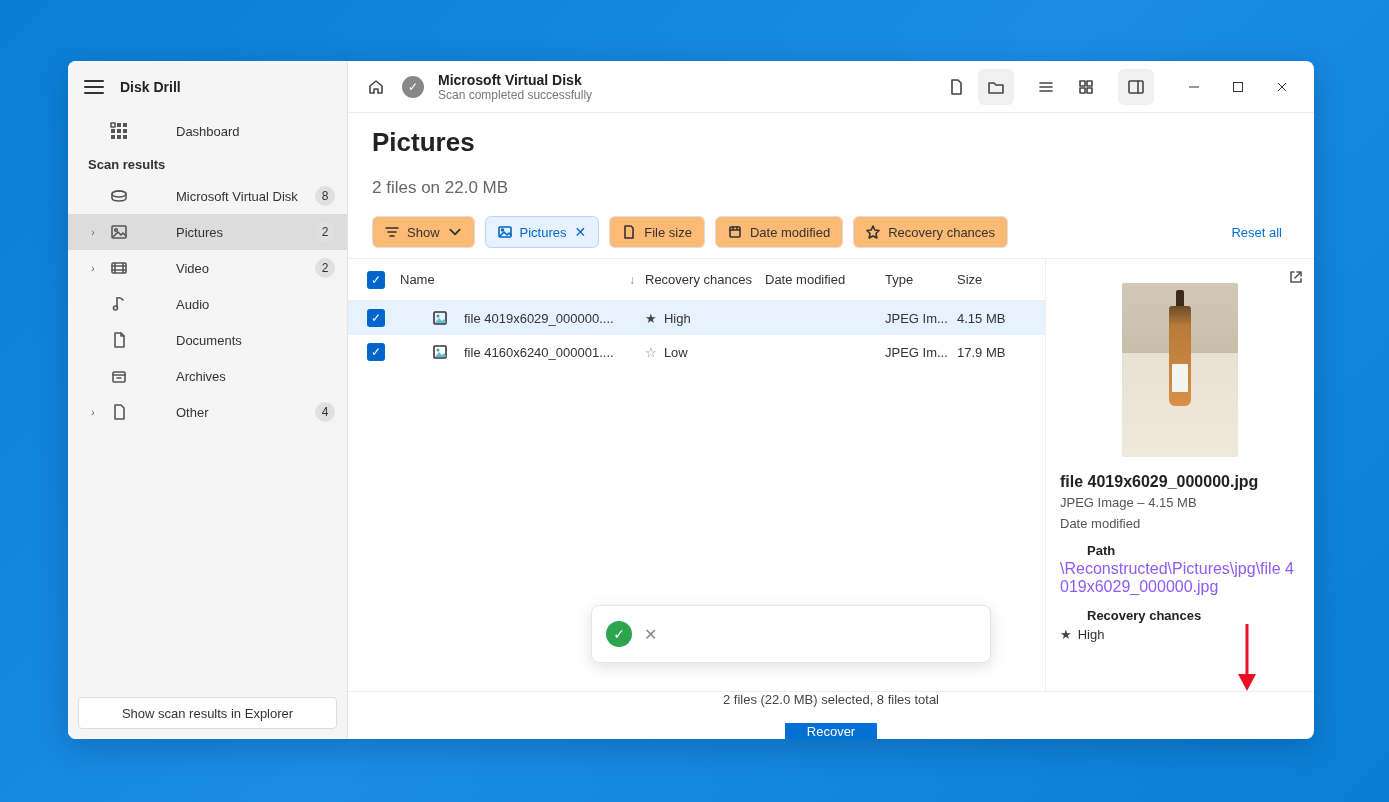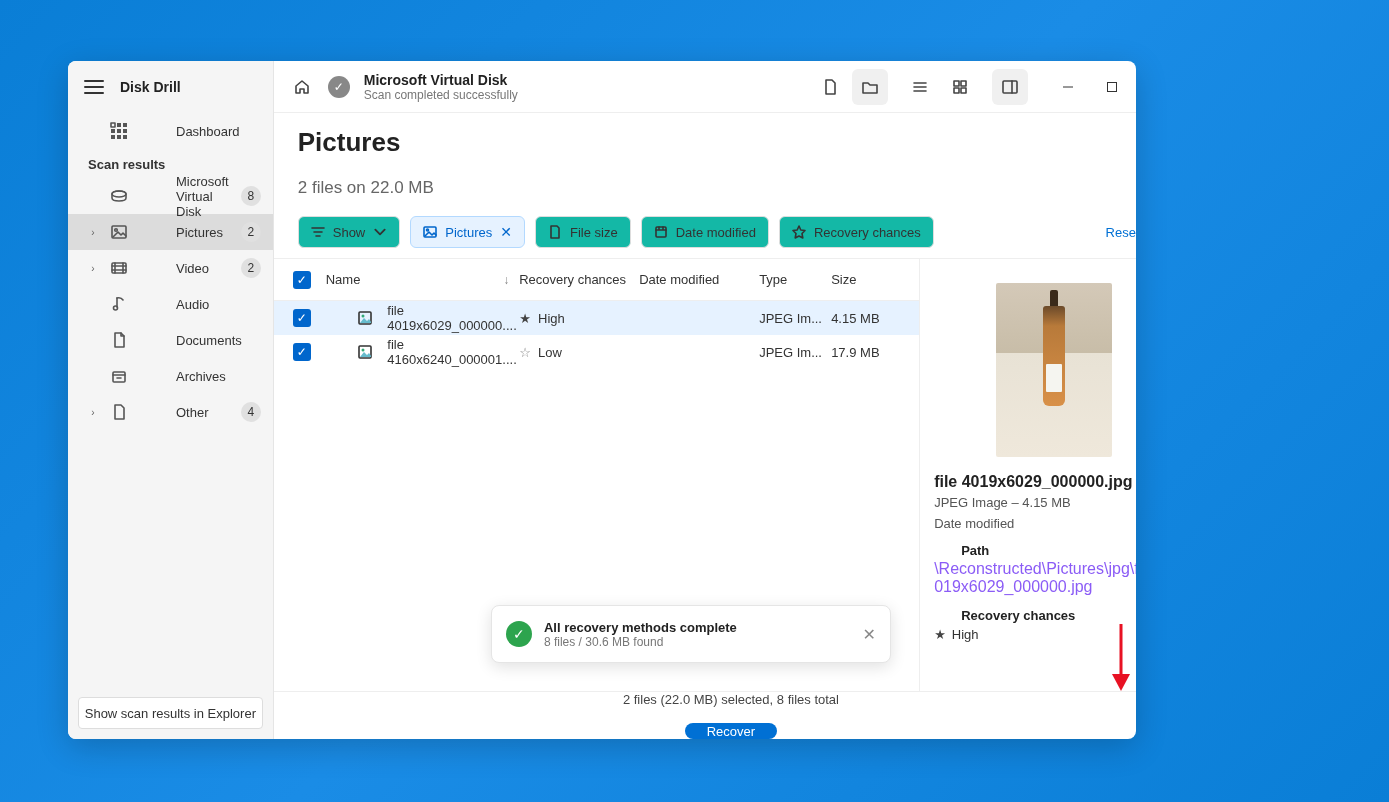--- a/index.html
+++ b/index.html
@@ -1,17 +1,17 @@
 <!DOCTYPE html>
 <html><head>
 <meta charset="utf-8">
 <style>
 * { box-sizing: border-box; margin: 0; padding: 0; font-family: "Segoe UI", -apple-system, sans-serif; }
 body { background: linear-gradient(135deg, #0a7ed6 0%, #1a8ce6 50%, #0a7ed6 100%); width: 1389px; height: 802px; overflow: hidden; position: relative; }
-.window { position: absolute; left: 68px; top: 61px; width: 1068px; height: 678px; background: #fff; border-radius: 8px; box-shadow: 0 8px 32px rgba(0,0,0,0.2); display: flex; overflow: hidden; }
+.window { position: absolute; left: 68px; top: 61px; width: 1246px; height: 678px; background: #fff; border-radius: 8px; box-shadow: 0 8px 32px rgba(0,0,0,0.2); display: flex; overflow: hidden; }
 
 
 .sidebar { width: 280px; background: #f5f5f5; display: flex; flex-direction: column; border-right: 1px solid #e5e5e5; }
 .sidebar-top { display: flex; align-items: center; height: 52px; padding: 0 16px; gap: 16px; }
 .hamburger { width: 20px; height: 14px; display: flex; flex-direction: column; justify-content: space-between; cursor: pointer; }
 .hamburger span { height: 2px; background: #333; border-radius: 1px; }
 .app-title { font-size: 14px; font-weight: 600; color: #222; }
 .sidebar-list { flex: 1; overflow-y: auto; }
 .sb-item { display: flex; align-items: center; height: 36px; padding: 0 12px; gap: 12px; cursor: pointer; font-size: 13px; color: #333; }
 .sb-item.level1 { padding-left: 20px; }
@@ -44,21 +44,21 @@
 .search-box input { border: none; outline: none; flex: 1; font-size: 12px; background: transparent; }
 .search-box .sicon { color: #888; }
 .win-controls { display: flex; margin-left: 10px; }
 .win-btn { width: 44px; height: 40px; display: flex; align-items: center; justify-content: center; cursor: pointer; color: #333; }
 
 
 .content-header { padding: 14px 24px 10px; }
 .page-title { font-size: 26px; font-weight: 600; color: #222; }
 .page-sub { font-size: 17px; color: #666; margin-top: 20px; }
 .filter-row { display: flex; align-items: center; gap: 10px; padding: 8px 24px 10px; border-bottom: 1px solid #eee; }
-.chip { height: 32px; border: 1px solid #ddd; border-radius: 6px; display: flex; align-items: center; padding: 0 12px; gap: 8px; font-size: 13px; color: #333; cursor: pointer; background: #14b8a6; }
+.chip { height: 32px; border: 1px solid #ddd; border-radius: 6px; display: flex; align-items: center; padding: 0 12px; gap: 8px; font-size: 13px; color: #333; cursor: pointer; background: #fdba74; }
 .chip.active { background: #e6f2ff; border-color: #b3d9ff; color: #0066cc; }
 .chip .cicon { display: flex; align-items: center; }
 .chip .cicon svg { width: 14px; height: 14px; }
 .chip .x { font-size: 14px; color: #0066cc; cursor: pointer; }
 .reset-link { margin-left: auto; color: #0070d4; font-size: 13px; cursor: pointer; margin-right: 8px; }
 
 
 .content-body { flex: 1; display: flex; overflow: hidden; }
 .table-area { flex: 1; display: flex; flex-direction: column; border-right: 1px solid #eee; }
 .table-head { display: flex; align-items: center; height: 42px; border-bottom: 1px solid #eee; padding-left: 12px; font-size: 13px; color: #333; }
@@ -95,21 +95,21 @@
 
 .toast { position: absolute; left: 50%; transform: translateX(-60%); bottom: 76px; width: 400px; height: 58px; background: #fff; border: 1px solid #e5e5e5; border-radius: 8px; box-shadow: 0 4px 16px rgba(0,0,0,0.12); display: flex; align-items: center; padding: 0 14px; gap: 12px; }
 .toast .ok { width: 26px; height: 26px; border-radius: 50%; background: #2da44e; color: #fff; display: flex; align-items: center; justify-content: center; font-size: 14px; }
 .toast .msg { flex: 1; }
 .toast .msg .m1 { font-size: 13px; font-weight: 600; color: #222; }
 .toast .msg .m2 { font-size: 12px; color: #777; }
 .toast .tx { color: #888; cursor: pointer; font-size: 16px; }
 
 
 .footer { height: 48px; border-top: 1px solid #eee; display: flex; align-items: center; justify-content: flex-end; padding: 0 14px; gap: 16px; font-size: 13px; color: #444; flex-direction: column; }
-.recover-btn { background: #0070d4; color: #fff; border: none; border-radius: 12px; height: 32px; padding: 0 22px; font-size: 13px; cursor: pointer; }
+.recover-btn { background: #0070d4; color: #fff; border: none; border-radius: 0; height: 32px; padding: 0 22px; font-size: 13px; cursor: pointer; }
 
 
 .arrow-annot { position: absolute; right: 52px; bottom: 36px; color: #e81123; pointer-events: none; }
 .arrow-annot svg { width: 30px; height: 80px; }
 
 
 .ico { stroke: currentColor; fill: none; stroke-width: 1.6; stroke-linecap: round; stroke-linejoin: round; }
 </style>
 </head>
 <body>
@@ -432,24 +432,20 @@
       </div>
     </div>
 
     <div class="footer">
       <span>2 files (22.0 MB) selected, 8 files total</span>
       <button class="recover-btn">Recover</button>
     </div>
 
     <div class="toast">
       <div class="ok">✓</div>
-      <div class="msg">
-        <div class="m1">All recovery methods complete</div>
-        <div class="m2">8 files / 30.6 MB found</div>
-      </div>
       <span class="tx">✕</span>
     </div>
 
     <div class="arrow-annot">
       <svg viewBox="0 0 30 80">
           <path d="M15 5 L15 60" stroke="#e81123" stroke-width="3" fill="none"></path>
           <path d="M6 55 L15 72 L24 55 Z" fill="#e81123"></path>
         </svg>
     </div>
 

